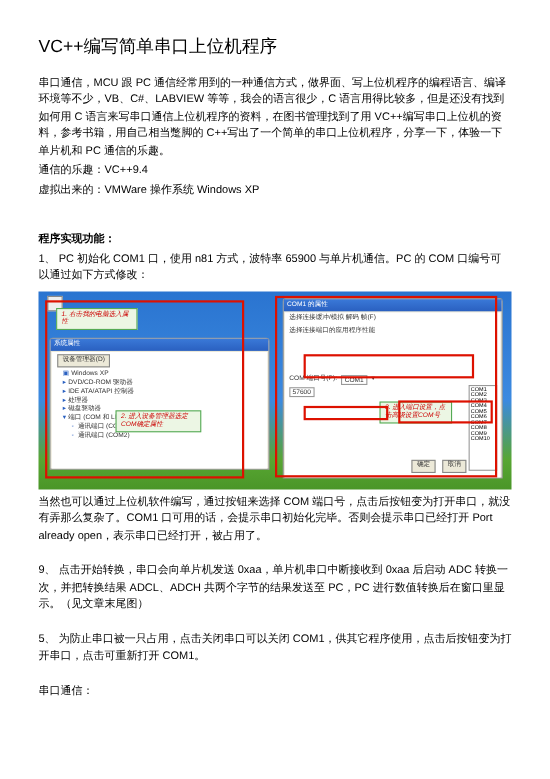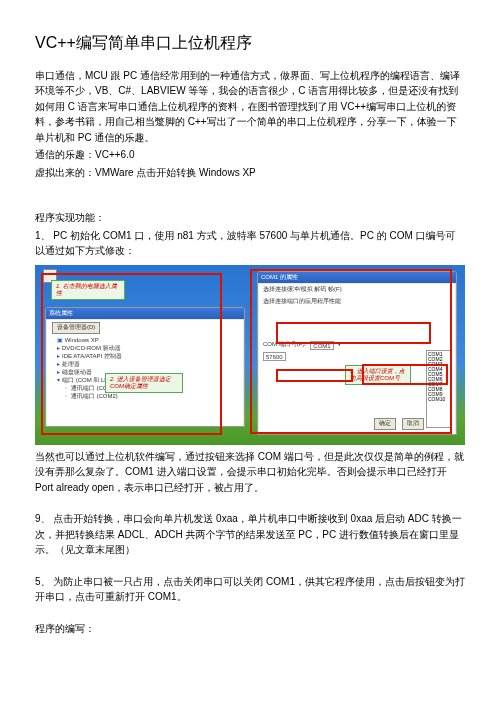--- a/index.html
+++ b/index.html
@@ -8,21 +8,21 @@
       height: 708px;
       background: #fff;
       font-family: "SimSun", "Microsoft YaHei", sans-serif;
       font-size: 10px;
       padding: 30px 35px 20px 35px;
       color: #000;
       line-height: 1.6;
     }
     .title { font-size: 16px; margin-bottom: 12px; }
     .para { font-size: 10px; margin-bottom: 2px; text-indent: 0; line-height: 1.55; }
-    .section-label { margin-top: 14px; }
+    .section-label { margin-top: 14px; font-weight: bold; }
     .screenshot-area {
       width: 100%;
       height: 180px;
       margin: 6px 0 4px 0;
       position: relative;
       background: linear-gradient(#2a74d0 0%, #3c8ae0 55%, #58a632 85%, #4a9628 100%);
       overflow: hidden;
     }
     .red-box {
       position: absolute;
@@ -108,30 +108,30 @@
     .spacer-medium { height:14px; }
   </style>
 </head>
 <body>
 
 <div class="title">VC++编写简单串口上位机程序</div>
 
 <div class="para">串口通信，MCU 跟 PC 通信经常用到的一种通信方式，做界面、写上位机程序的编程语言、编译环境等不少，VB、C#、LABVIEW 等等，我会的语言很少，C 语言用得比较多，但是还没有找到如何用 C 语言来写串口通信上位机程序的资料，在图书管理找到了用 VC++编写串口上位机的资料，参考书籍，用自己相当蹩脚的 C++写出了一个简单的串口上位机程序，分享一下，体验一下单片机和 PC 通信的乐趣。</div>
 
 <div class="para">
-  <span>通信的乐趣：</span><span>VC++6.0</span>
+  <span>通信的乐趣：</span><span>VC++9.4</span>
 </div>
 <div class="para">
-  <span>虚拟出来的：</span><span>VMWare 点击开始转换 Windows XP</span>
+  <span>虚拟出来的：</span><span>VMWare 操作系统 Windows XP</span>
 </div>
 
 <div class="spacer-medium"></div>
 
 <div class="para section-label">程序实现功能：</div>
-<div class="para">1、 PC 初始化 COM1 口，使用 n81 方式，波特率 57600 与单片机通信。PC 的 COM 口编号可以通过如下方式修改：</div>
+<div class="para">1、 PC 初始化 COM1 口，使用 n81 方式，波特率 65900 与单片机通信。PC 的 COM 口编号可以通过如下方式修改：</div>
 
 <div class="screenshot-area">
 
   <div class="desktop-icon" style="left:4px; top:4px;">
     <div class="ic"></div>
   </div>
 
   <div class="callout callout-1">1. 右击我的电脑选入属性</div>
 
   <div class="window-chrome win-left">
@@ -190,25 +190,25 @@
 
   <div class="callout callout-3">3. 进入端口设置，点击高级设置COM号</div>
 
   <div class="red-box left-panel-area"></div>
   <div class="red-box right-panel-area"></div>
   <div class="red-box inner-box-1"></div>
   <div class="red-box inner-box-2"></div>
   <div class="red-box inner-box-3"></div>
 </div>
 
-<div class="para">当然也可以通过上位机软件编写，通过按钮来选择 COM 端口号，但是此次仅仅是简单的例程，就没有弄那么复杂了。COM1 进入端口设置，会提示串口初始化完毕。否则会提示串口已经打开 Port already open，表示串口已经打开，被占用了。</div>
+<div class="para">当然也可以通过上位机软件编写，通过按钮来选择 COM 端口号，点击后按钮变为打开串口，就没有弄那么复杂了。COM1 口可用的话，会提示串口初始化完毕。否则会提示串口已经打开 Port already open，表示串口已经打开，被占用了。</div>
 
 <div class="spacer-medium"></div>
 
 <div class="para">9、 点击开始转换，串口会向单片机发送 0xaa，单片机串口中断接收到 0xaa 后启动 ADC 转换一次，并把转换结果 ADCL、ADCH 共两个字节的结果发送至 PC，PC 进行数值转换后在窗口里显示。（见文章末尾图）</div>
 
 <div class="spacer-medium"></div>
 
 <div class="para">5、 为防止串口被一只占用，点击关闭串口可以关闭 COM1，供其它程序使用，点击后按钮变为打开串口，点击可重新打开 COM1。</div>
 
 <div class="spacer-medium"></div>
 
-<div class="para">程序的编写：</div>
+<div class="para">串口通信：</div>
 
 </body></html>

